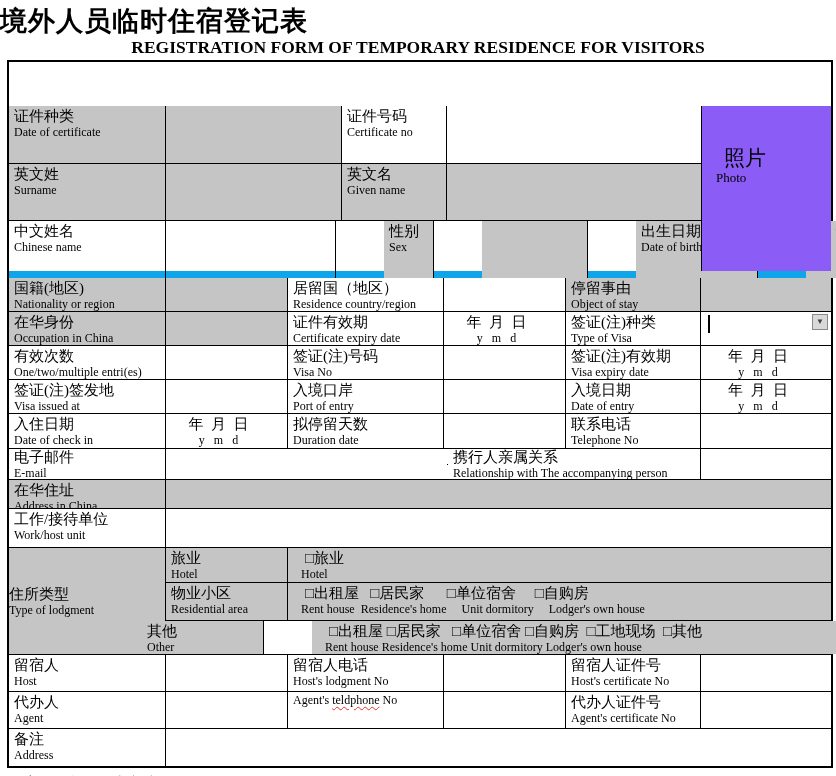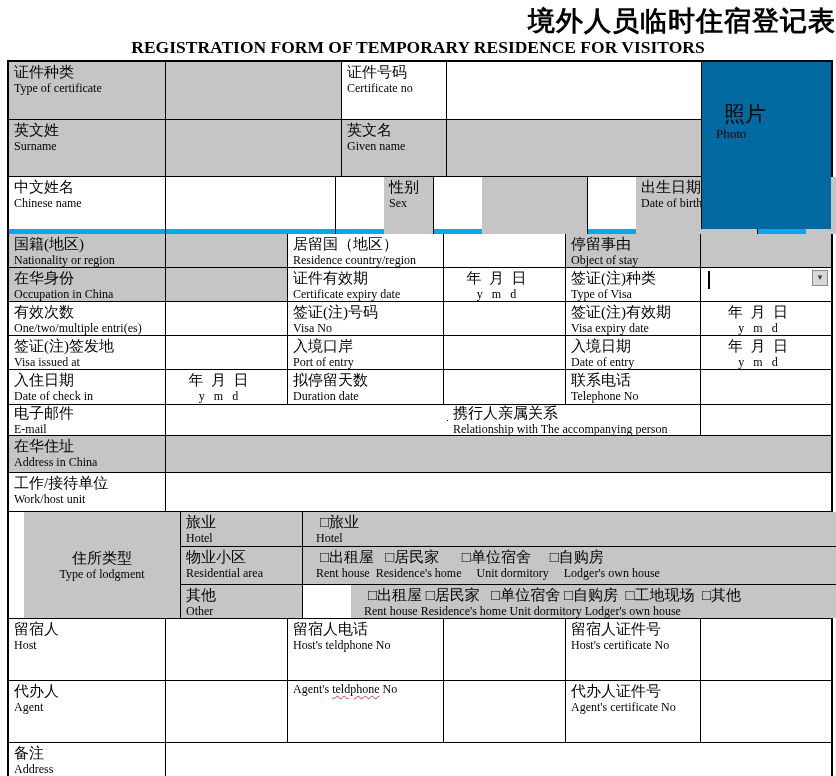--- a/index.html
+++ b/index.html
@@ -2,21 +2,21 @@
 <html><head>
 <meta charset="utf-8">
 <style>
   html,body{margin:0;padding:0;}
   body{
     width:836px;height:776px;background:#fff;color:#000;
     font-family:"Liberation Serif","DejaVu Serif",serif;
     -webkit-font-smoothing:antialiased;overflow:hidden;
   }
   .title{
-    text-align:right;font-size:27px;line-height:32px;margin-top:5px;
+    text-align:left;font-size:27px;line-height:32px;margin-top:5px;
     font-family:"Liberation Sans","DejaVu Sans",sans-serif;font-weight:600;
     letter-spacing:1px;
   }
   .subtitle{
     text-align:center;font-size:17.5px;line-height:20px;font-weight:700;
     font-family:"Liberation Serif","DejaVu Serif",serif;margin-top:0px;
   }
   .tbl{
     margin:3px 0 0 7px;width:822px;border:2px solid #000;box-sizing:content-box;
   }
@@ -24,73 +24,73 @@
   .row:last-child{border-bottom:none;gap:48px;}
   .cell{
     border-right:1px solid #000;box-sizing:border-box;flex:0 0 auto;
     padding:1px 2px 0 5px;overflow:hidden;
   }
   .cell:last-child{border-right:none;}
   .gray{background:#c5c5c5;}
   .cn{font-size:15px;line-height:18px;white-space:pre;}
   .en{font-size:12px;line-height:15px;white-space:pre;}
   .center{text-align:center;padding-left:0;padding-right:16px;}
-  .topgrid{display:flex;height:172px;border-bottom:5px solid #0ea5e9;box-sizing:border-box;}
+  .topgrid{display:flex;height:172px;border-bottom:7px solid #0ea5e9;box-sizing:border-box;margin-top:44px;}
   .topleft{width:692px;flex:0 0 auto;}
   .topleft .row:last-child{border-bottom:none;}
   .photocell{
     width:130px;flex:0 0 auto;border-left:1px solid #000;box-sizing:border-box;
-    padding:40px 0 0 14px;background:#0369a1;
+    padding:40px 0 0 14px;background:#8b5cf6;
   }
   .photocell .pcn{font-size:21px;line-height:24px;margin-left:8px;}
   .photocell .pen{font-size:13px;line-height:16px;}
   .lodg-left{
     width:157px;flex:0 0 auto;border-right:1px solid #000;box-sizing:border-box;
-    display:flex;flex-direction:column;justify-content:center;text-align:center;margin-left:15px;
+    display:flex;flex-direction:column;justify-content:center;text-align:left;
   }
   .lodg-right{width:665px;flex:0 0 auto;}
-  .lodg-right .row:last-child{border-bottom:none;}
+  .lodg-right .row:last-child{border-bottom:none;justify-content:center;}
   .sq{
     text-decoration:underline;text-decoration-style:wavy;
     text-decoration-color:#e53030;text-decoration-thickness:1px;
     text-underline-offset:2px;
   }
   .dd-cell{position:relative;padding:0;}
   .caret{position:absolute;left:7px;top:3px;width:2px;height:18px;background:#000;}
   .dd-btn{
     position:absolute;right:3px;top:2px;width:16px;height:16px;
     background:#d9d9d9;border:1px solid #8a8a8a;box-sizing:border-box;
     display:flex;align-items:center;justify-content:center;cursor:default;
   }
   .dd-arrow{font-size:8px;line-height:8px;color:#444;}
   .footnote{font-size:15px;margin:6px 0 0 22px;line-height:18px;}
   
   .h58{height:58px;} .h57{height:57px;} .h34{height:34px;} .h35{height:35px;}
-  .h31{height:31px;align-items:center;} .h36{height:37px;} .h39{height:39px;} .h107{height:107px;}
-  .h38{height:38px;} .h33{height:33px;} .h47{height:62px;} .h37{height:37px;}
+  .h31{height:31px;align-items:center;} .h36{height:29px;} .h39{height:39px;} .h107{height:107px;}
+  .h38{height:38px;} .h33{height:33px;} .h47{height:37px;} .h37{height:37px;}
   
   .w157{width:157px;} .w176{width:176px;} .w105{width:105px;} .w254{width:254px;}
   .w122{width:122px;} .w50{width:50px;} .w106{width:106px;} .w135{width:135px;}
   .w130{width:130px;} .w156{width:156px;} .w282{width:282px;} .w253{width:253px;}
   .w665{width:665px;} .w543{width:543px;}
 </style>
 </head>
 <body>
 
 <div class="title">境外人员临时住宿登记表</div>
 <div class="subtitle">REGISTRATION FORM OF TEMPORARY RESIDENCE FOR VISITORS</div>
 
 <div class="tbl">
 
   <div class="topgrid">
     <div class="topleft">
       <div class="row h58">
         <div class="cell w157 gray">
           <div class="cn">证件种类</div>
-          <div class="en">Type of certificate</div>
+          <div class="en">Date of certificate</div>
         </div>
         <div class="cell w176 gray"></div>
         <div class="cell w105">
           <div class="cn">证件号码</div>
           <div class="en">Certificate no</div>
         </div>
         <div class="cell w254"></div>
       </div>
       <div class="row h57">
         <div class="cell w157 gray">
@@ -307,21 +307,21 @@
   </div>
 
   <div class="row h47">
     <div class="cell w157">
       <div class="cn">留宿人</div>
       <div class="en">Host</div>
     </div>
     <div class="cell w122"></div>
     <div class="cell w156">
       <div class="cn">留宿人电话</div>
-      <div class="en">Host's teldphone No</div>
+      <div class="en">Host's lodgment No</div>
     </div>
     <div class="cell w122"></div>
     <div class="cell w135">
       <div class="cn">留宿人证件号</div>
       <div class="en">Host's certificate No</div>
     </div>
     <div class="cell w130"></div>
   </div>
 
   <div class="row h47">

